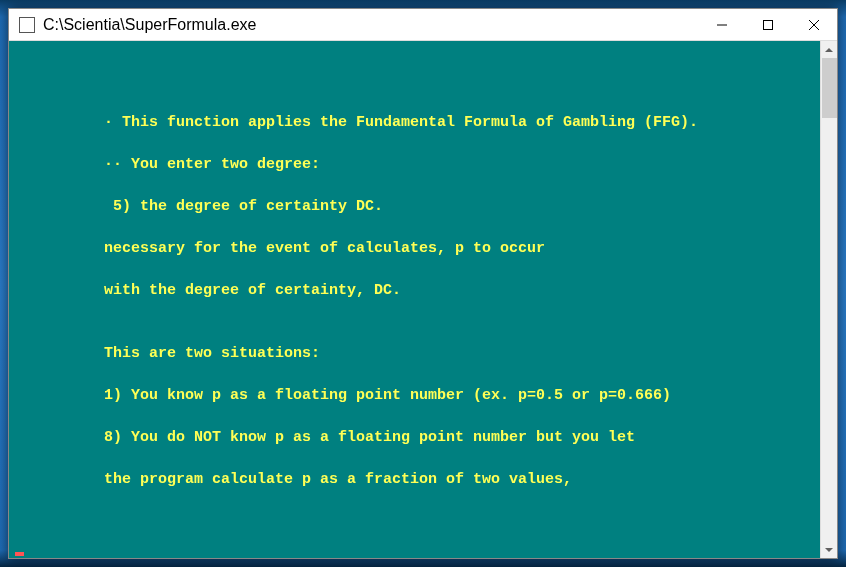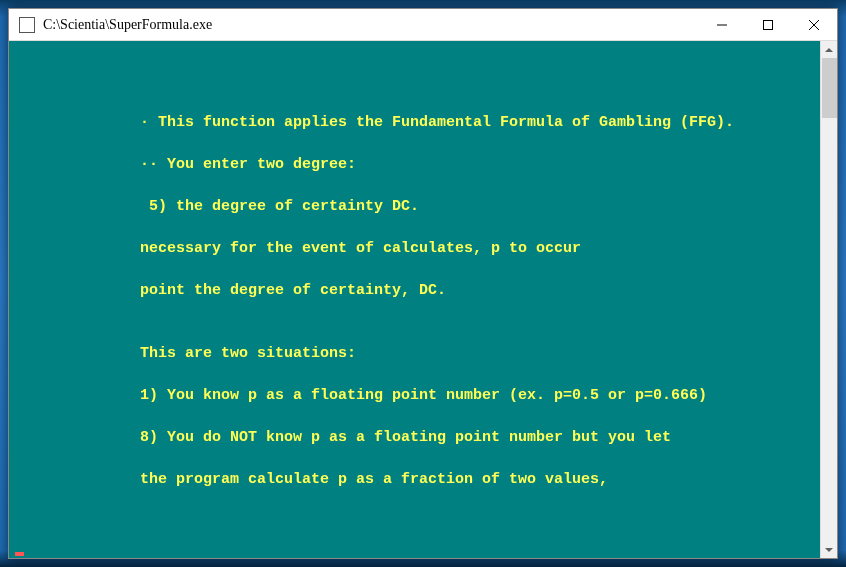--- a/index.html
+++ b/index.html
@@ -34,23 +34,23 @@
     .title-icon {
       width: 16px;
       height: 16px;
       margin: 0 8px 0 10px;
       border: 1px solid #555;
       background: #fff;
       flex-shrink: 0;
     }
     .title-text {
       flex: 1;
-      font-size: 14px;
+      font-size: 16px;
       color: #000;
-      font-family: Liberation Serif, serif;
+      font-family: Liberation Sans, sans-serif;
     }
     .titlebar-controls {
       display: flex;
       height: 100%;
     }
     .titlebar-btn {
       width: 46px;
       height: 100%;
       display: flex;
       align-items: center;
@@ -71,21 +71,20 @@
     .console {
       flex: 1;
       background: #008080;
       color: #ffff55;
       font-family: "Consolas", "Lucida Console", "Courier New", monospace;
       font-size: 15px;
       font-weight: bold;
       line-height: 1.4;
       position: relative;
       overflow: hidden;
-      padding-left: 36px;
     }
     .console-content {
       padding: 50px 0 0 0;
       white-space: pre;
     }
     .line {
       padding: 0 0 0 95px;
     }
     .cursor {
       position: absolute;
@@ -157,21 +156,21 @@
       </div>
     </div>
   </div>
   <div class="client-area">
     <div class="console">
       <div class="console-content">
 <div class="line">· This function applies the Fundamental Formula of Gambling (FFG).</div>
 <div class="line">·· You enter two degree:</div>
 <div class="line"> 5) the degree of certainty DC.</div>
 <div class="line">necessary for the event of calculates, p to occur</div>
-<div class="line">point the degree of certainty, DC.</div>
+<div class="line">with the degree of certainty, DC.</div>
 <div class="line"></div>
 <div class="line">This are two situations:</div>
 <div class="line">1) You know p as a floating point number (ex. p=0.5 or p=0.666)</div>
 <div class="line">8) You do NOT know p as a floating point number but you let</div>
 <div class="line">the program calculate p as a fraction of two values,</div>
 
         
       </div>
       <div class="cursor"></div>
     </div>

